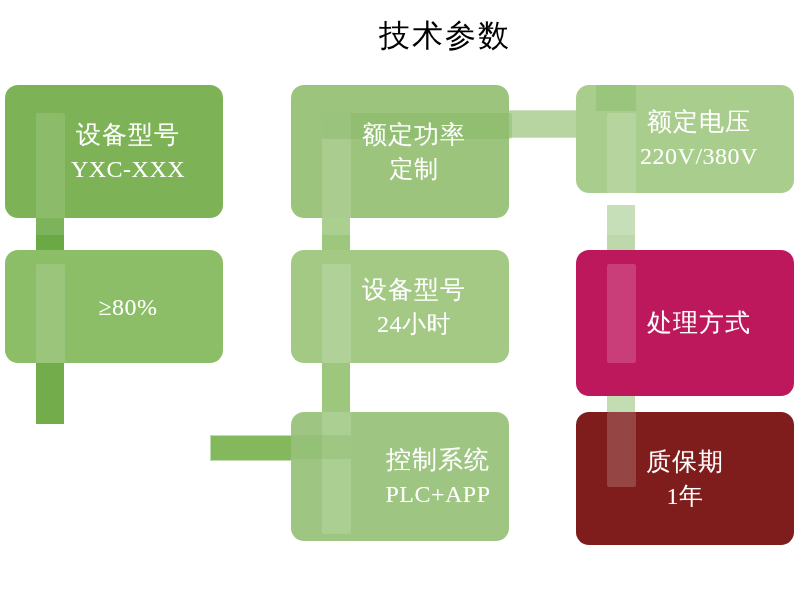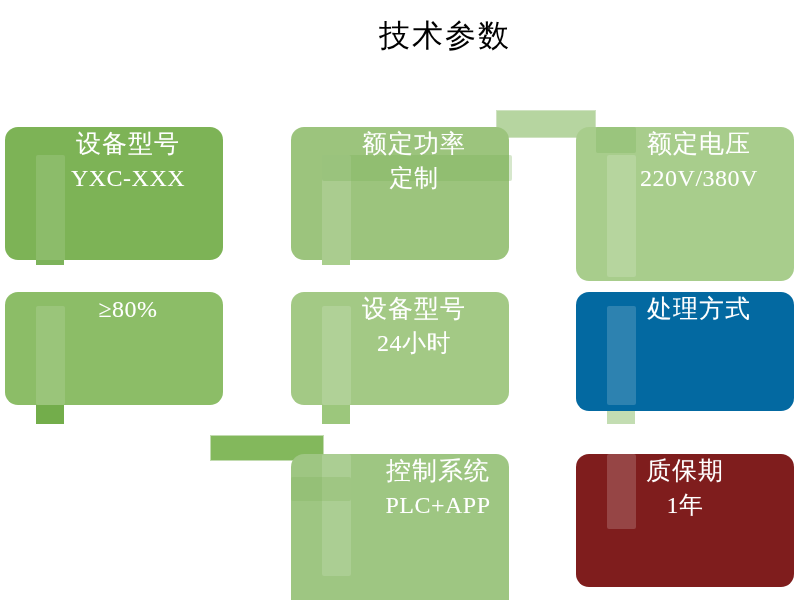--- a/index.html
+++ b/index.html
@@ -47,25 +47,24 @@
 
   
   .card {
     position: absolute;
     z-index: 3;
     border-radius: 13px;
     box-sizing: border-box;
     display: flex;
     flex-direction: column;
     align-items: center;
-    justify-content: flex-start;
+    justify-content: center;
     color: #ffffff;
     text-align: center;
     overflow: visible;
-    margin-top: 42px;
   }
   .card .card-label {
     font-size: 25px;
     line-height: 34px;
     letter-spacing: 1px;
     white-space: nowrap;
     text-shadow: 0 0 1px rgba(255,255,255,0.25);
   }
   .card .card-value {
     font-size: 24px;
@@ -136,21 +135,21 @@
     <div class="tab" style="left:31px; top:28px; width:29px; height:122px;
                 background:rgba(255,255,255,0.14);"></div>
     <div class="tab" style="left:31px; top:28px; width:190px; height:26px;
                 background:rgba(120,175,85,0.30);"></div>
     <div class="card-text">
       <div class="card-label">额定功率</div>
       <div class="card-value">定制</div>
     </div>
   </div>
 
-  <div class="card shift-right" style="left:576px; top:85px; width:218px; height:154px; background:#a8cd8c;">
+  <div class="card shift-right" style="left:576px; top:85px; width:218px; height:108px; background:#a8cd8c;">
     <div class="tab" style="left:31px; top:28px; width:29px; height:122px;
                 background:rgba(255,255,255,0.16);"></div>
     <div class="tab" style="left:20px; top:0px; width:40px; height:26px;
                 background:rgba(120,175,85,0.28);"></div>
     <div class="card-text">
       <div class="card-label">额定电压</div>
       <div class="card-value">220V/380V</div>
     </div>
   </div>
 
@@ -164,30 +163,30 @@
 
   <div class="card shift-right" style="left:291px; top:250px; width:218px; height:113px; background:#a3c985;">
     <div class="tab" style="left:31px; top:14px; width:29px; height:99px;
                 background:rgba(255,255,255,0.15);"></div>
     <div class="card-text">
       <div class="card-label">设备型号</div>
       <div class="card-value">24小时</div>
     </div>
   </div>
 
-  <div class="card shift-right" style="left:576px; top:250px; width:218px; height:119px; background:#0369a1;">
+  <div class="card shift-right" style="left:576px; top:250px; width:218px; height:146px; background:#be185d;">
     <div class="tab" style="left:31px; top:14px; width:29px; height:99px;
                 background:rgba(255,255,255,0.17);"></div>
     <div class="card-text">
       <div class="card-label">处理方式</div>
     </div>
   </div>
 
 
-  <div class="card shift-right" style="left:291px; top:412px; width:218px; height:163px; background:#9ec682;padding-left:48px;">
+  <div class="card shift-right" style="left:291px; top:412px; width:218px; height:129px; background:#9ec682;padding-left:48px;">
     <div class="tab" style="left:31px; top:0px; width:29px; height:122px;
                 background:rgba(255,255,255,0.14);"></div>
     <div class="tab" style="left:0px; top:23px; width:60px; height:24px;
                 background:rgba(120,175,85,0.24);"></div>
     <div class="card-text">
       <div class="card-label">控制系统</div>
       <div class="card-value">PLC+APP</div>
     </div>
   </div>
 

